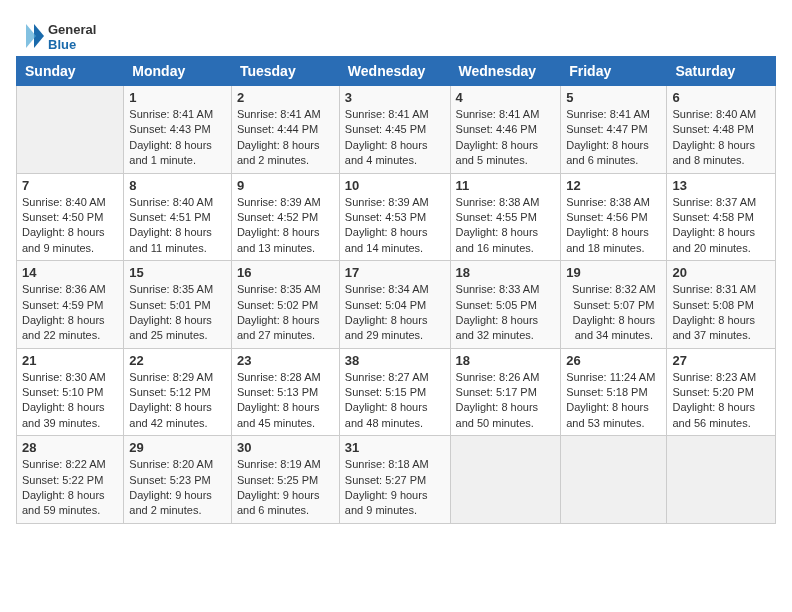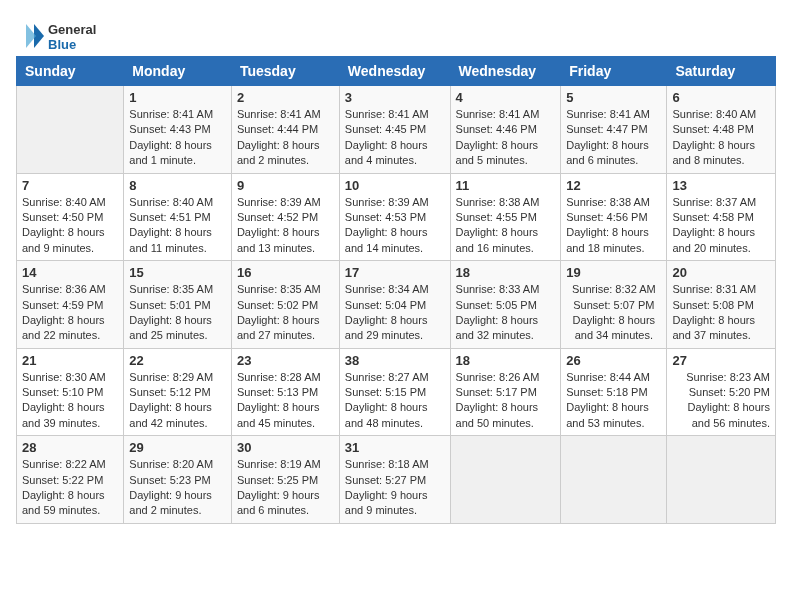--- a/index.html
+++ b/index.html
@@ -285,28 +285,28 @@
         </td>
         <td>
           <span class="day-number">18</span>
           <div class="day-info" style="white-space: pre-line;">Sunrise: 8:26 AM
 Sunset: 5:17 PM
 Daylight: 8 hours
 and 50 minutes.</div>
         </td>
         <td>
           <span class="day-number">26</span>
-          <div class="day-info" style="white-space: pre-line;">Sunrise: 8:44 AM
+          <div class="day-info" style="white-space: pre-line;">Sunrise: 11:24 AM
 Sunset: 5:18 PM
 Daylight: 8 hours
 and 53 minutes.</div>
         </td>
         <td>
           <span class="day-number">27</span>
-          <div class="day-info" style="white-space: pre-line; text-align: right;">Sunrise: 8:23 AM
+          <div class="day-info" style="white-space: pre-line;">Sunrise: 8:23 AM
 Sunset: 5:20 PM
 Daylight: 8 hours
 and 56 minutes.</div>
         </td>
       </tr>
       <tr>
         <td>
           <span class="day-number">28</span>
           <div class="day-info" style="white-space: pre-line;">Sunrise: 8:22 AM
 Sunset: 5:22 PM

